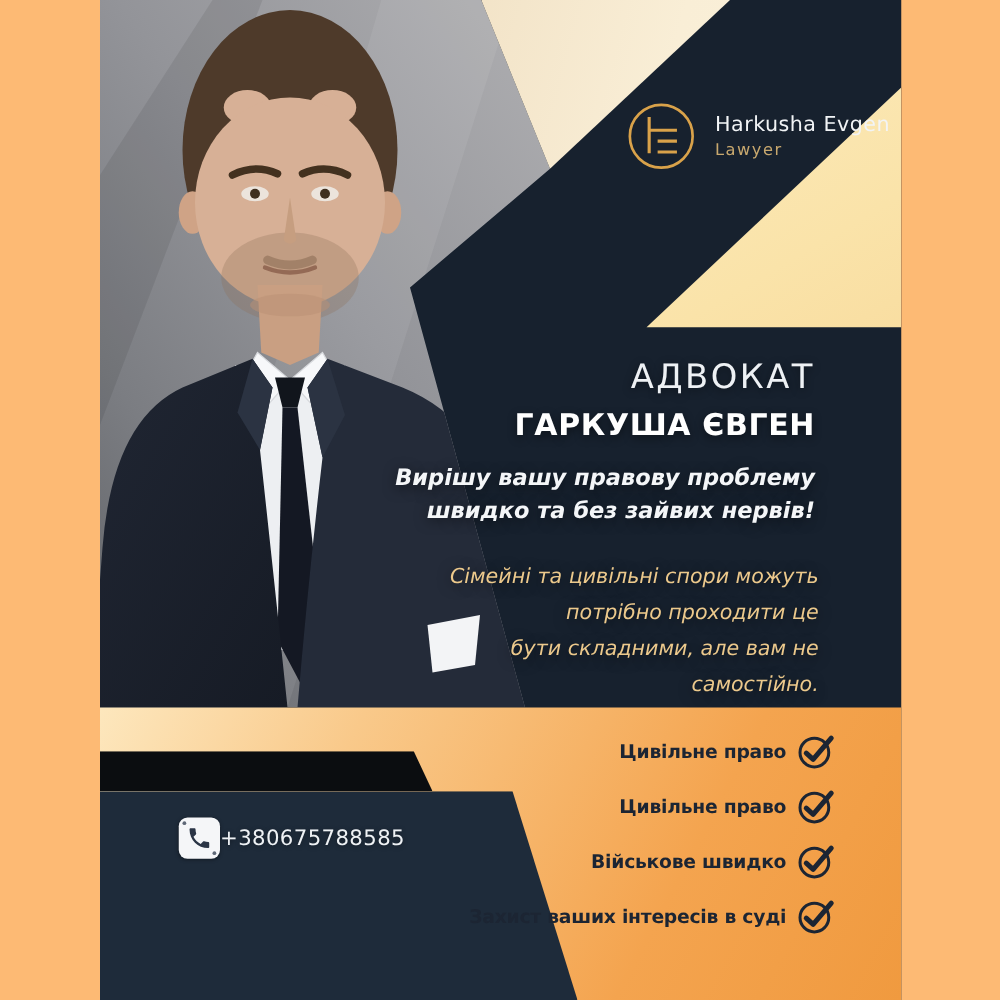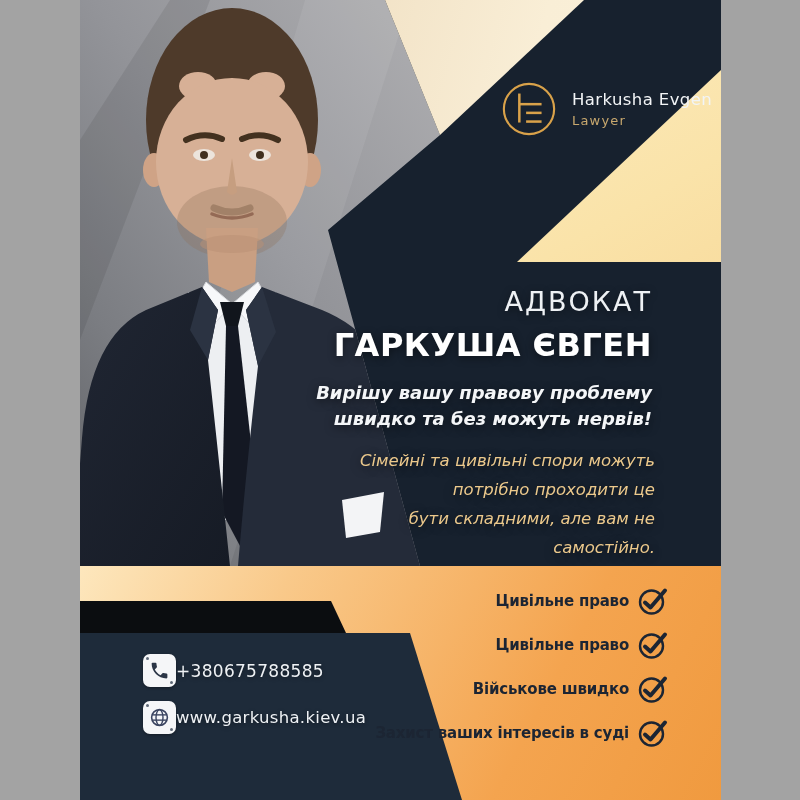--- a/index.html
+++ b/index.html
@@ -1,21 +1,21 @@
 <!DOCTYPE html>
 <html style="--navy: #17212e; --navy2: #1e2b3a; --gold-text: #ecc98c; --logo-gold: #d9a24a; --dark-ink: #1c2533; --orange-main: #f4a44f; --cream: #f9eed6; --gold-triangle: #f2c379;"><head>
 <meta charset="utf-8">
 <style>
   :root{
     --navy:#17212e; --navy2:#1e2b3a; --gold-text:#ecc98c; --logo-gold:#d9a24a;
     --dark-ink:#1c2533; --white:#f2f4f6;
   }
   *{margin:0;padding:0;box-sizing:border-box}
   html,body{width:800px;height:800px;background:#fafafa;font-family:"DejaVu Sans",sans-serif;overflow:hidden}
-  .page{position:relative;width:800px;height:800px;background:#a3a3a3}
+  .page{position:relative;width:800px;height:800px;background:#fdba74}
   .poster{position:absolute;left:80px;top:0;width:641px;height:800px;background:var(--navy);overflow:hidden}
   .layer{position:absolute;inset:0}
   .photo-wrap{clip-path:polygon(0px 0px,305px 0px,360px 135px,248px 230px,340px 566px,0px 566px)}
   .photo-wrap svg{position:absolute;left:0;top:0}
   .cream-tri{clip-path:polygon(305px 0px,504px 0px,360px 135px);
     background:linear-gradient(105deg,#e7d1af 0%,#f9eed6 55%,#fdf4df 100%)}
   .gold-tri{clip-path:polygon(641px 70px,641px 262px,437px 262px);
     background:linear-gradient(150deg,#fdf3d2 0%,#fae3a9 45%,#f2c379 100%)}
   .orange-band{top:566px;height:234px;inset-inline:0;bottom:0;
     background:linear-gradient(118deg,#fde7bd 0%,#f9c98a 28%,#f4a44f 70%,#f09a3f 100%)}
@@ -25,21 +25,21 @@
   
   .brand{position:absolute;left:420px;top:80px;display:flex;align-items:center;gap:14px}
   .monogram{width:58px;height:58px;flex:0 0 auto}
   .brand-name{font-size:16.5px;color:var(--white);letter-spacing:.4px;font-weight:500}
   .brand-role{font-size:13px;color:#c8a86e;letter-spacing:1.2px;margin-top:4px}
 
   
   .headline{position:absolute;right:69px;top:286px;text-align:right;color:var(--white)}
   .kicker{font-size:27px;font-weight:500;letter-spacing:2px;color:#eef1f4;
     text-shadow:0 2px 8px rgba(0,0,0,.45)}
-  .big-name{font-size:32px;font-weight:800;letter-spacing:.5px;margin-top:9px;color:#fff;
+  .big-name{font-size:24px;font-weight:800;letter-spacing:.5px;margin-top:9px;color:#fff;
     text-shadow:0 2px 8px rgba(0,0,0,.45)}
   .slogan{margin-top:16px;font-size:18px;line-height:26px;font-weight:700;font-style:italic;
     color:#f4f6f8;text-shadow:0 2px 10px rgba(0,0,0,.5)}
 
   
   .pitch{position:absolute;right:66px;top:446px;text-align:right;font-style:italic;
     font-size:16.5px;line-height:29px;color:var(--gold-text);text-shadow:0 2px 10px rgba(0,0,0,.5)}
 
   
   .services{position:absolute;right:53px;top:579px;display:flex;flex-direction:column}
@@ -134,21 +134,21 @@
         <div class="brand-name">Harkusha Evgen</div>
         <div class="brand-role">Lawyer</div>
       </div>
     </header>
 
     <section class="headline">
       <div class="kicker">АДВОКАТ</div>
       <div class="big-name">ГАРКУША ЄВГЕН</div>
       <div class="slogan">
         <div>Вирішу вашу правову проблему</div>
-        <div>швидко та без можуть нервів!</div>
+        <div>швидко та без зайвих нервів!</div>
       </div>
     </section>
 
     <section class="pitch">
       <div>Сімейні та цивільні спори можуть</div>
       <div>потрібно проходити це</div>
       <div>бути складними, але вам не</div>
       <div>самостійно.</div>
     </section>
 
@@ -187,29 +187,16 @@
       <div class="contact-row">
         <span class="tile">
           <span class="dot tl"></span>
           <span class="dot br"></span>
           <svg viewBox="0 0 24 24">
             <path fill="#2b3546" d="M6.62 10.79c1.44 2.83 3.76 5.14 6.59 6.59l2.2-2.2c.27-.27.67-.36 1.02-.24 1.12.37 2.33.57 3.57.57.55 0 1 .45 1 1V20c0 .55-.45 1-1 1-9.39 0-17-7.61-17-17 0-.55.45-1 1-1h3.5c.55 0 1 .45 1 1 0 1.25.2 2.45.57 3.57.11.35.03.74-.25 1.02l-2.2 2.2z"></path>
           </svg>
         </span>
         <span class="contact-text">+380675788585</span>
       </div>
-      <div class="contact-row site">
-        <span class="tile">
-          <span class="dot tl"></span>
-          <span class="dot br"></span>
-          <svg viewBox="0 0 24 24">
-            <circle cx="12" cy="12" r="9" fill="none" stroke="#3a4460" stroke-width="1.8"></circle>
-            <ellipse cx="12" cy="12" rx="4" ry="9" fill="none" stroke="#3a4460" stroke-width="1.6"></ellipse>
-            <line x1="3.5" y1="9" x2="20.5" y2="9" stroke="#3a4460" stroke-width="1.6"></line>
-            <line x1="3.5" y1="15" x2="20.5" y2="15" stroke="#3a4460" stroke-width="1.6"></line>
-          </svg>
-        </span>
-        <span class="contact-text">www.garkusha.kiev.ua</span>
-      </div>
     </section>
 
   </div>
 </div>
 
 </body></html>

